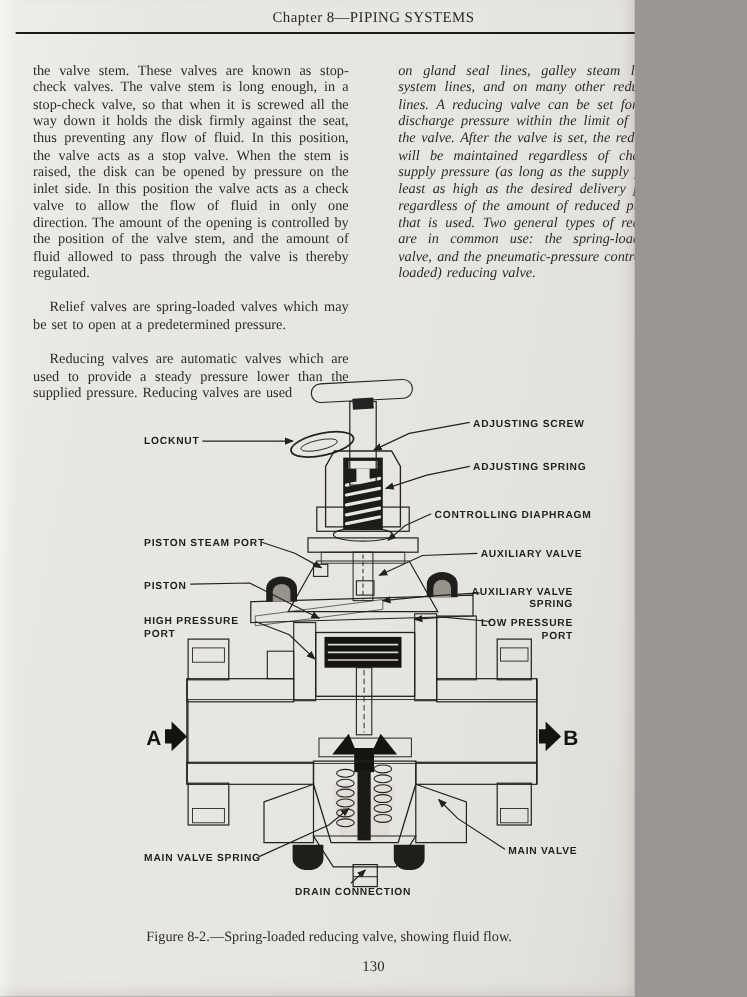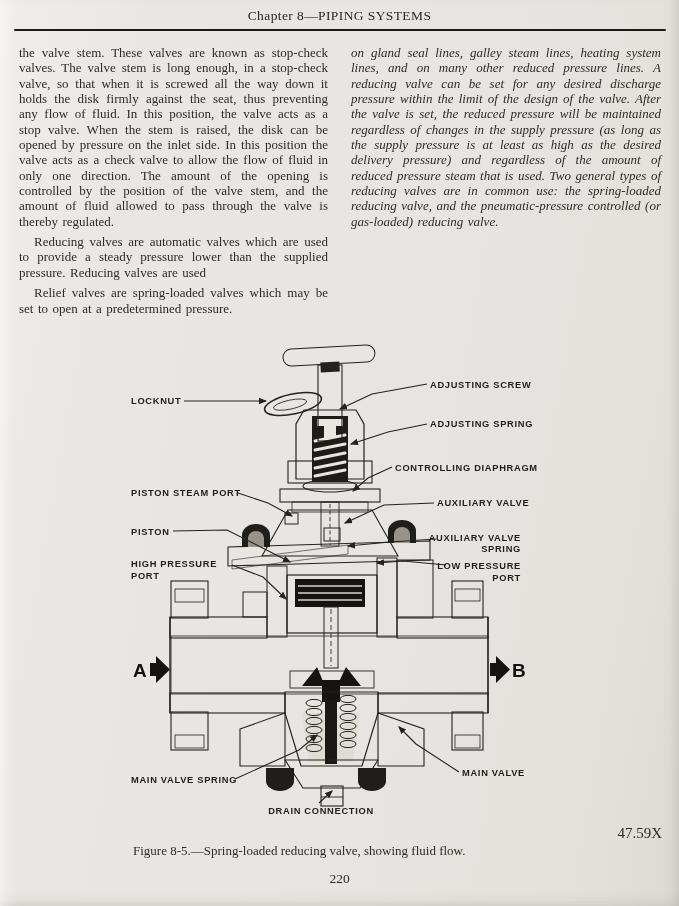--- a/index.html
+++ b/index.html
@@ -1,38 +1,38 @@
 <!DOCTYPE html>
 <html><head>
 <meta charset="utf-8">
 <style>
   html,body{margin:0;padding:0;background:#9a9792;}
   .page{
     position:relative;
-    width:679px;height:906px;
+    width:577px;height:906px;
     background:linear-gradient(100deg,#f0eeea 0%,#e9e7e3 18%,#e7e5e1 60%,#e2e0db 90%,#dbd9d3 100%);
     box-shadow:inset 14px 0 18px -14px #ffffff, inset -10px 0 16px -12px #b5b2ac, inset 0 -10px 16px -12px #bcb9b3;
     font-family:"Liberation Serif", serif;
     color:#2d2b27;
     overflow:hidden;
   }
   .chapter-header{
     position:absolute;left:0;top:8px;width:679px;
     text-align:center;font-size:13.5px;letter-spacing:.4px;color:#2a2824;
   }
   .header-rule{
     position:absolute;left:14px;top:29px;width:652px;height:2.4px;
     background:#1b1a17;border-radius:1px;
   }
   .col{
     position:absolute;top:40px;
     font-size:13px;line-height:15.35px;text-align:justify;
     word-spacing:1.2px;
   }
-  .col p{margin:5px;}
+  .col p{margin:16px;}
   .col p.ind{text-indent:15px;}
   .col-left{left:14px;width:319px;}
   .col-right{left:346px;width:320px;font-style:italic;}
   .diagram{position:absolute;left:95px;top:338px;}
   .credit{
     position:absolute;left:540px;top:825px;width:122px;
     text-align:right;font-size:15px;color:#2d2b27;
   }
   .caption{
     position:absolute;left:133px;top:843px;width:480px;
@@ -56,22 +56,22 @@
 </head>
 <body>
 
 <div class="page">
 
   <div class="chapter-header">Chapter 8—PIPING SYSTEMS</div>
   <div class="header-rule"></div>
 
   <div class="col col-left">
     <p>the valve stem. These valves are known as stop-check valves. The valve stem is long enough, in a stop-check valve, so that when it is screwed all the way down it holds the disk firmly against the seat, thus preventing any flow of fluid. In this position, the valve acts as a stop valve. When the stem is raised, the disk can be opened by pressure on the inlet side. In this position the valve acts as a check valve to allow the flow of fluid in only one direction. The amount of the opening is controlled by the position of the valve stem, and the amount of fluid allowed to pass through the valve is thereby regulated.</p>
+    <p class="ind">Relief valves are spring-loaded valves which may be set to open at a predetermined pressure.</p>
     <p class="ind">Reducing valves are automatic valves which are used to provide a steady pressure lower than the supplied pressure. Reducing valves are used</p>
-    <p class="ind">Relief valves are spring-loaded valves which may be set to open at a predetermined pressure.</p>
   </div>
 
   <div class="col col-right">
     <p>on gland seal lines, galley steam lines, heating system lines, and on many other reduced pressure lines. A reducing valve can be set for any desired discharge pressure within the limit of the design of the valve. After the valve is set, the reduced pressure will be maintained regardless of changes in the supply pressure (as long as the supply pressure is at least as high as the desired delivery pressure) and regardless of the amount of reduced pressure steam that is used. Two general types of reducing valves are in common use: the spring-loaded reducing valve, and the pneumatic-pressure controlled (or gas-loaded) reducing valve.</p>
   </div>
 
   <svg class="diagram" width="465" height="484" viewBox="95 338 465 484" xmlns="http://www.w3.org/2000/svg">
     <defs>
       <pattern id="hL" width="4.6" height="4.6" patternUnits="userSpaceOnUse" patternTransform="rotate(45)">
         <rect width="4.6" height="4.6" fill="#e7e5e0"></rect>
@@ -253,16 +253,16 @@
       <text class="dlabel" x="131" y="579">PORT</text>
       <text class="dlabel" x="521" y="569" text-anchor="end">LOW PRESSURE</text>
       <text class="dlabel" x="521" y="581" text-anchor="end">PORT</text>
       <text class="dlabel" x="131" y="783">MAIN VALVE SPRING</text>
       <text class="dlabel" x="462" y="776">MAIN VALVE</text>
       <text class="dlabel" x="321" y="814" text-anchor="middle">DRAIN CONNECTION</text>
     </g>
   </svg>
 
   <div class="credit">47.59X</div>
-  <div class="caption">Figure 8-5.—Spring-loaded reducing valve, showing fluid flow.</div>
-  <div class="pageno">220</div>
+  <div class="caption">Figure 8-2.—Spring-loaded reducing valve, showing fluid flow.</div>
+  <div class="pageno">130</div>
 
 </div>
 
 </body></html>

